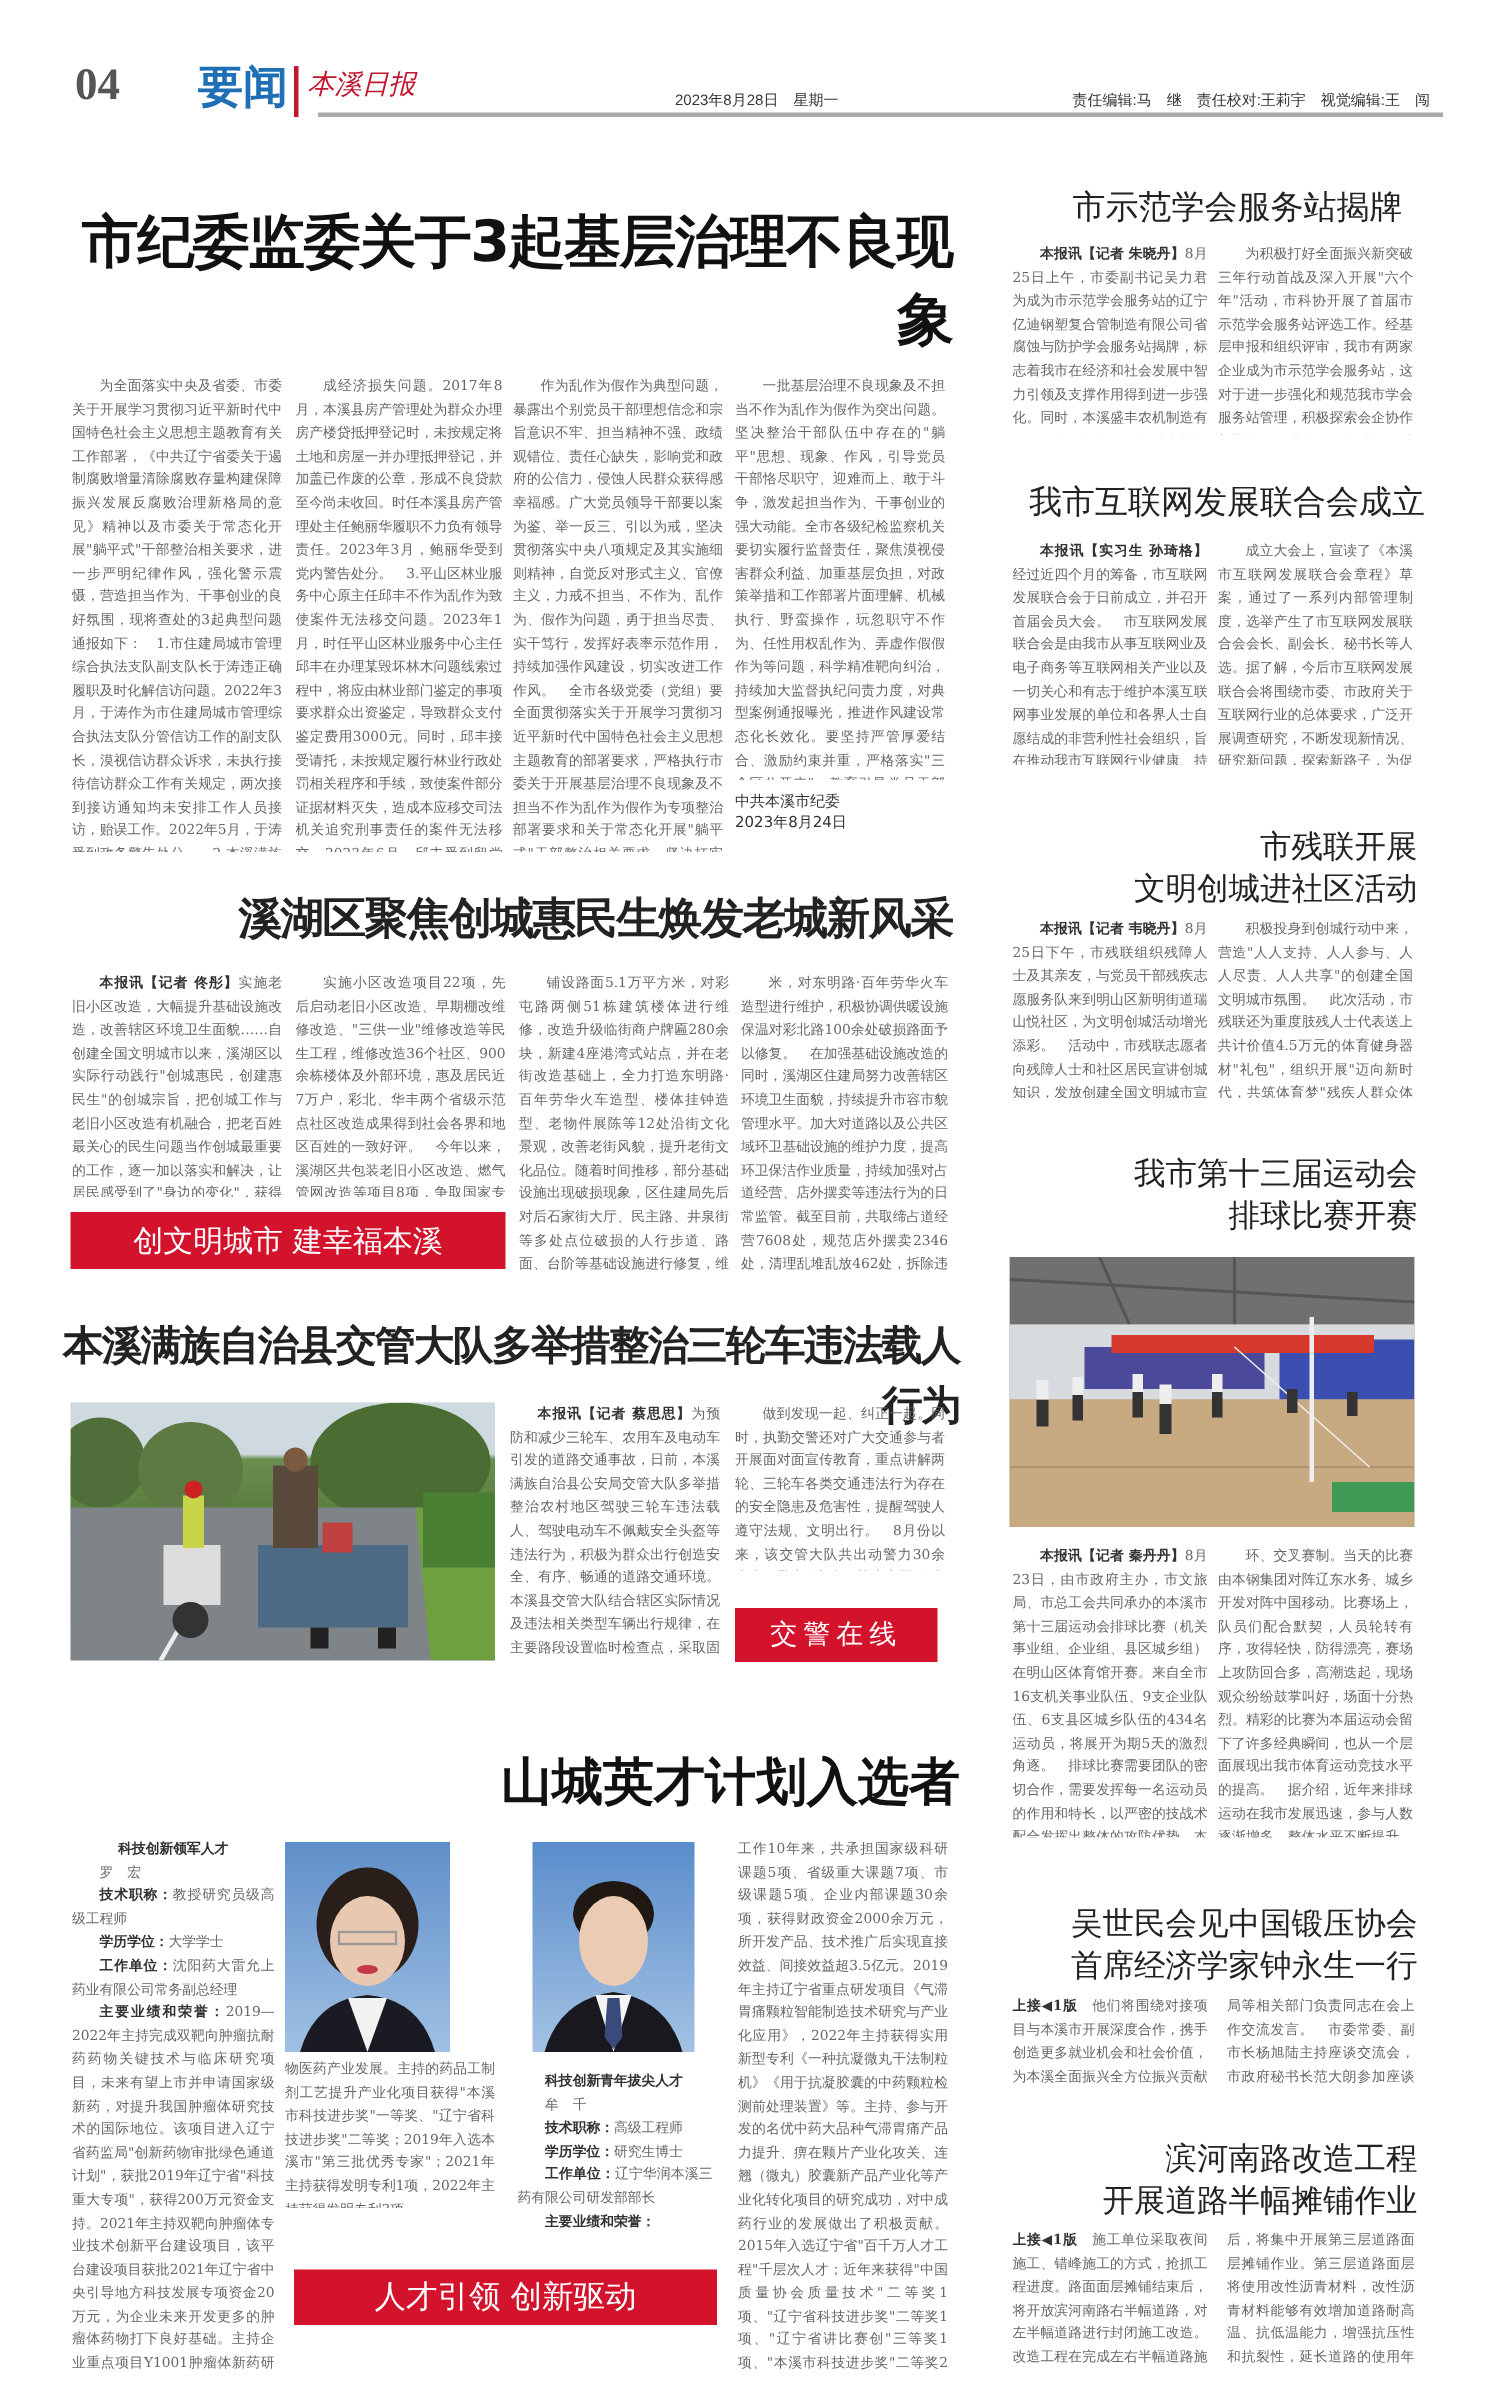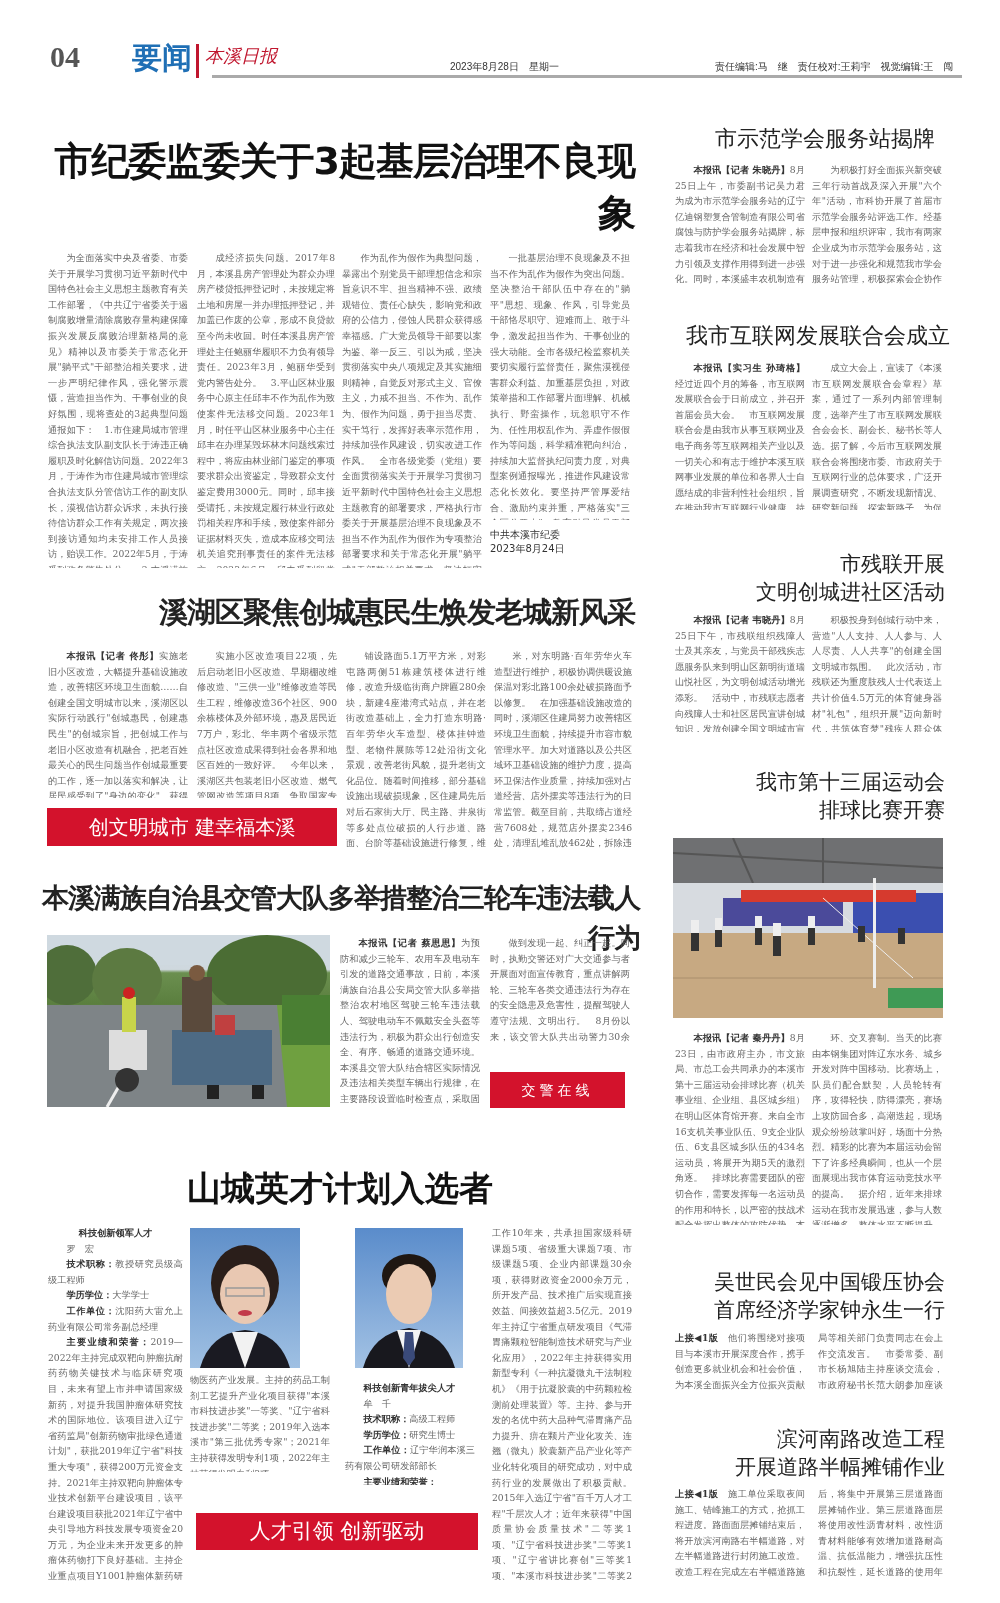--- a/index.html
+++ b/index.html
@@ -71,23 +71,23 @@
     <rect x="125" y="95" width="100" height="55" fill="#4d6a84"></rect>
     <rect x="135" y="42" width="30" height="55" fill="#5a4a3c"></rect>
     <circle cx="150" cy="38" r="8" fill="#7a5a40"></circle>
     <rect x="168" y="80" width="20" height="20" fill="#c04040"></rect>
     <rect x="160" y="150" width="12" height="14" fill="#222"></rect>
     <rect x="205" y="150" width="12" height="14" fill="#222"></rect>
   </svg>
 </div>
 <div class="col body-text" style="left:340px;top:935px;width:140px;height:172px"><span class="lead">本报讯【记者 蔡思思】</span><span>为预防和减少三轮车、农用车及电动车引发的道路交通事故，日前，本溪满族自治县公安局交管大队多举措整治农村地区驾驶三轮车违法载人、驾驶电动车不佩戴安全头盔等违法行为，积极为群众出行创造安全、有序、畅通的道路交通环境。　本溪县交管大队结合辖区实际情况及违法相关类型车辆出行规律，在主要路段设置临时检查点，采取固定检查与流动巡逻相结合的方式，劝阻农用车、电动三轮车、电动车违法载人、不佩戴安全头盔、逆行等交通违法行为，坚持</span></div>
 <div class="col body-text" style="left:490px;top:935px;width:140px;height:112px">做到发现一起、纠正一起。同时，执勤交警还对广大交通参与者开展面对面宣传教育，重点讲解两轮、三轮车各类交通违法行为存在的安全隐患及危害性，提醒驾驶人遵守法规、文明出行。　8月份以来，该交管大队共出动警力30余人次、警车8台次，检查车辆50余台，劝阻违法载人三轮车22台，劝导电动车驾驶人佩戴安全头盔15人。</div>
-<div class="abs red-banner" style="left:490px;top:1072px;width:135px;height:36px;font-size:14px;line-height:36px;letter-spacing:4px">交警在线</div>
+<div class="abs red-banner" style="left:490px;top:1072px;width:135px;height:36px;font-size:18px;line-height:36px;letter-spacing:4px">交警在线</div>
 
-<div class="abs" style="left:40px;top:1165px;width:600px;text-align:center;font-family:'DejaVu Sans',sans-serif;font-weight:bold;font-size:34px;line-height:46px;color:#111">山城英才计划入选者</div>
+<div class="abs" style="left:40px;top:1165px;width:600px;text-align:right;font-family:'DejaVu Sans',sans-serif;font-weight:bold;font-size:34px;line-height:46px;color:#111">山城英才计划入选者</div>
 
 <div class="col body-text" style="left:48px;top:1225px;width:135px;height:360px;text-indent:0">
   <div style="text-align:center;font-weight:bold;color:#333">科技创新领军人才</div>
   <div style="text-indent:2em">罗　宏</div>
   <div style="text-indent:2em"><span class="profile-label">技术职称：</span><span>教授研究员级高级工程师</span></div>
   <div style="text-indent:2em"><span class="profile-label">学历学位：</span><span>大学学士</span></div>
   <div style="text-indent:2em"><span class="profile-label">工作单位：</span><span>沈阳药大雷允上药业有限公司常务副总经理</span></div>
   <div style="text-indent:2em"><span class="profile-label">主要业绩和荣誉：</span><span>2019—2022年主持完成双靶向肿瘤抗耐药药物关键技术与临床研究项目，未来有望上市并申请国家级新药，对提升我国肿瘤体研究技术的国际地位。该项目进入辽宁省药监局"创新药物审批绿色通道计划"，获批2019年辽宁省"科技重大专项"，获得200万元资金支持。2021年主持双靶向肿瘤体专业技术创新平台建设项目，该平台建设项目获批2021年辽宁省中央引导地方科技发展专项资金20万元，为企业未来开发更多的肿瘤体药物打下良好基础。主持企业重点项目Y1001肿瘤体新药研发产业化项目，目前该项目已完成药学研究和中试生产，进入到新药申报临床研究阶段。项目获批将给企业带来巨大发展空间，也将极大促进我省生</span></div>
 </div>
 

